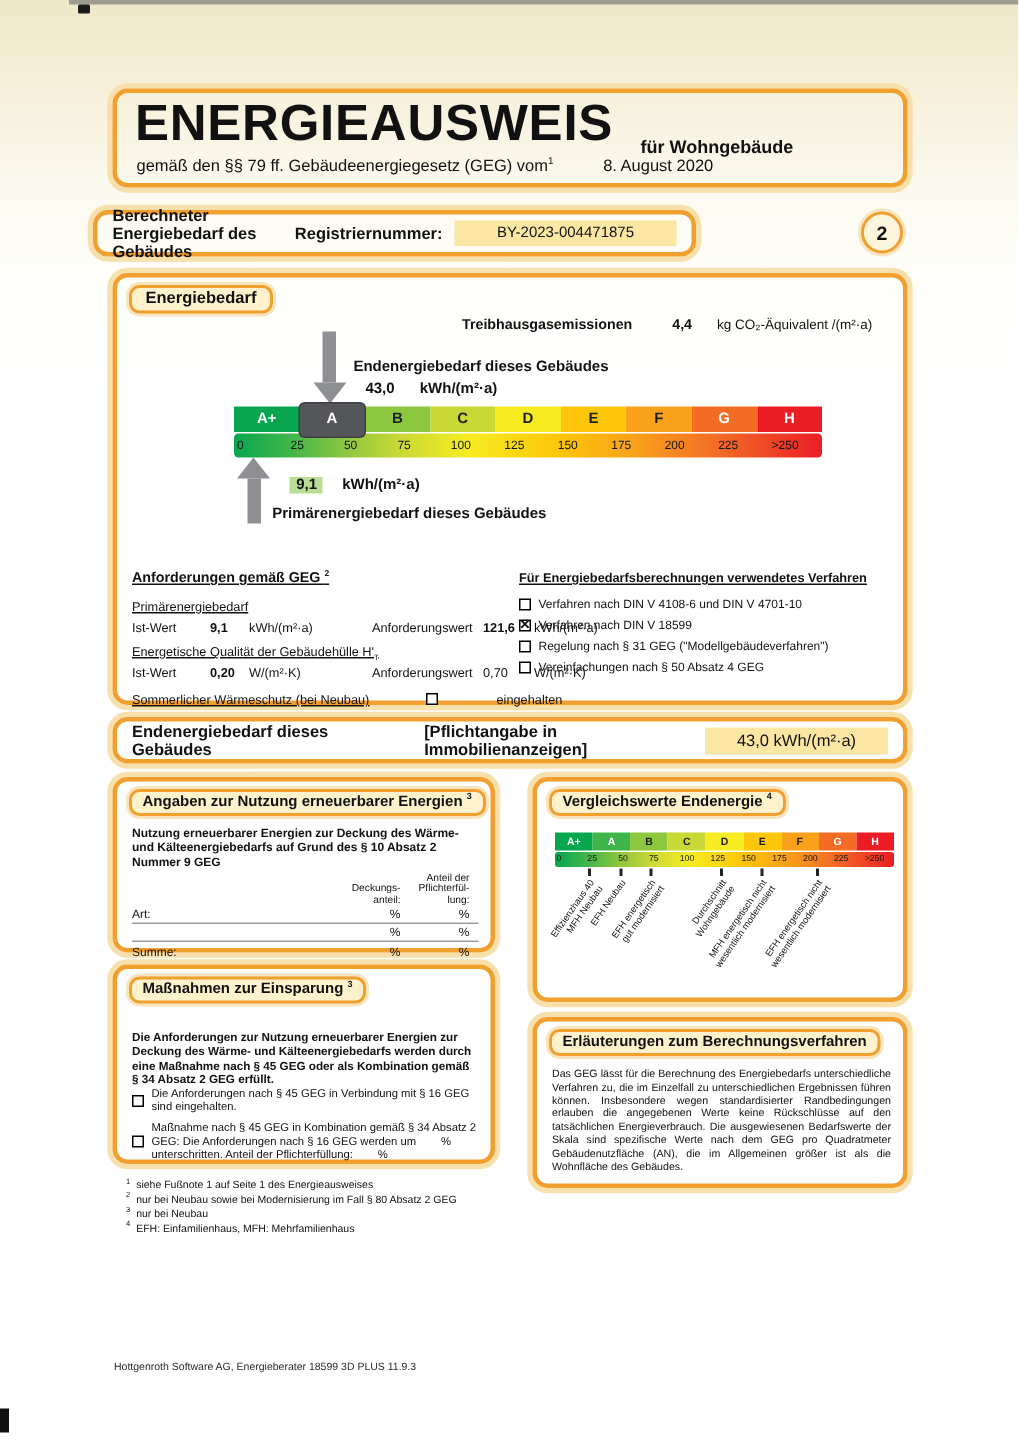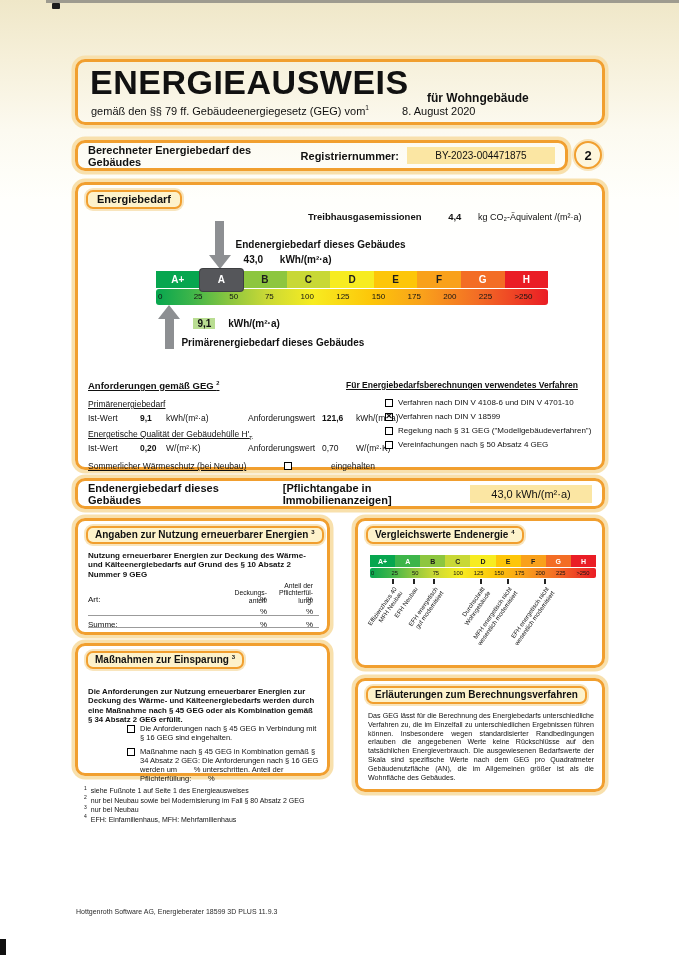--- a/index.html
+++ b/index.html
@@ -24,21 +24,21 @@
   .hl{background:#fbe6a3;}
 
   
   .box-header{left:75px;top:59px;width:530px;height:66px;}
   .big-title{position:absolute;left:12px;top:1px;font-size:34px;font-weight:bold;letter-spacing:.5px;}
   .for-label{position:absolute;left:349px;top:29px;font-size:12px;font-weight:bold;}
   .subtitle-row{position:absolute;left:13px;top:43px;font-size:11px;}
   .subtitle-row .date{margin-left:30px;}
 
   
-  .box-registry{left:75px;top:140px;width:493px;height:31px;display:flex;align-items:center;padding:0 10px;font-size:11px;}
+  .box-registry{left:62px;top:140px;width:402px;height:31px;display:flex;align-items:center;padding:0 10px;font-size:11px;}
   .box-registry .num{min-width:148px;text-align:center;font-size:10px;padding:3px 6px;margin-left:8px;}
   .page-circle{position:absolute;left:574px;top:141px;width:28px;height:28px;border:2.5px solid #f19f2f;border-radius:50%;
     background:#fdf6dd;box-shadow:0 0 0 2px #f8e5bd;display:flex;align-items:center;justify-content:center;
     font-weight:bold;font-size:13px;}
 
   
   .box-energie{left:75px;top:182px;width:530px;height:288px;}
   .emis{position:absolute;left:230px;top:26px;font-size:9.5px;}
   .emis .v{margin-left:24px;}
   .emis .un{margin-left:14px;font-weight:normal;font-size:9px;}
@@ -69,37 +69,37 @@
   .anf-sub{font-size:8.5px;margin:6px 0 4px 0;}
   .anf-row{display:grid;grid-template-columns:52px 26px 82px 74px 34px auto;font-size:8.5px;}
   .anf-summer{display:flex;align-items:center;font-size:8.5px;margin-top:8px;gap:34px;}
   .anf-summer .sh{width:162px;}
   .anf-summer .chk{margin:0 5px 0 0;}
   .verf{position:absolute;left:268px;top:195px;width:252px;}
   .verf-h{font-size:8.5px;margin-bottom:8px;}
   .chk{width:8px;height:8px;border:1px solid #000;display:inline-flex;align-items:center;justify-content:center;
     flex:0 0 auto;background:#fff;}
   .chk.checked::after{content:"✕";font-size:9px;font-weight:bold;line-height:1;margin-top:-1px;}
-  .chk-row{display:flex;align-items:flex-start;gap:5px;font-size:8px;margin-bottom:5px;margin-left:39px;}
+  .chk-row{display:flex;align-items:center;gap:5px;font-size:8px;margin-bottom:5px;}
   .chk-row .chk{margin-top:1px;}
 
   
   .box-banner{left:75px;top:478px;width:530px;height:31px;display:flex;align-items:center;padding:0 10px;font-size:11px;}
   .box-banner .note{margin-left:20px;}
   .box-banner .val{min-width:122px;text-align:center;padding:3px 12px;font-size:11px;}
 
   
   .box-erneu{left:75px;top:518px;width:255px;height:117px;}
   .erneu-intro{position:absolute;left:10px;right:8px;top:30px;font-size:8px;line-height:9.4px;}
   .etable{position:absolute;left:10px;right:8px;top:61px;}
   .erow{display:flex;align-items:flex-end;}
   .ecl{flex:1;font-size:8px;}
   .ec{width:46px;text-align:right;font-size:8px;padding-right:6px;}
   .ehead .ec{font-size:6.8px;line-height:7.4px;}
-  .eline{height:12px;border-bottom:1px solid #9b9b9b;padding-bottom:11px;}
+  .eline{height:12px;border-bottom:1px solid #9b9b9b;padding-bottom:1px;}
   .erowhost .eline:last-child{border-bottom:none;}
 
   
   .box-mass{left:75px;top:643px;width:255px;height:133px;}
   .mass-intro{position:absolute;left:10px;right:8px;top:41px;font-size:7.8px;line-height:9.3px;}
   .mass-opts{position:absolute;left:10px;right:6px;top:78px;}
   .mass-opts .chk-row{font-size:7.5px;line-height:9px;margin-bottom:5px;}
   .mass-opts .chk-label{white-space:pre-wrap;}
 
   

